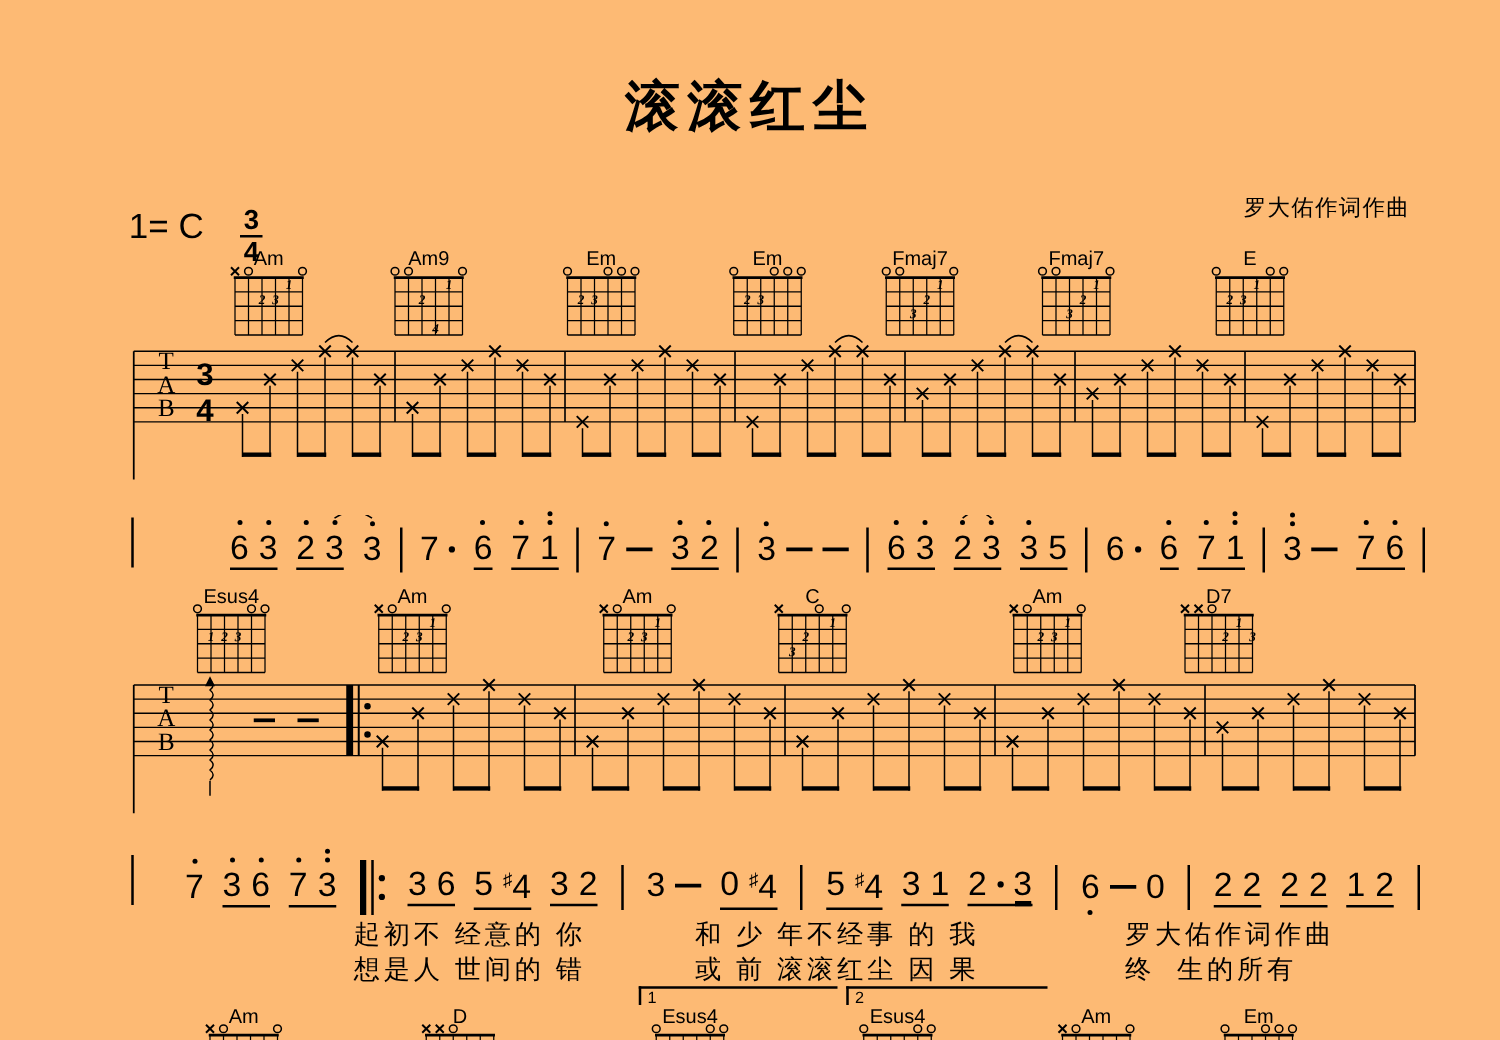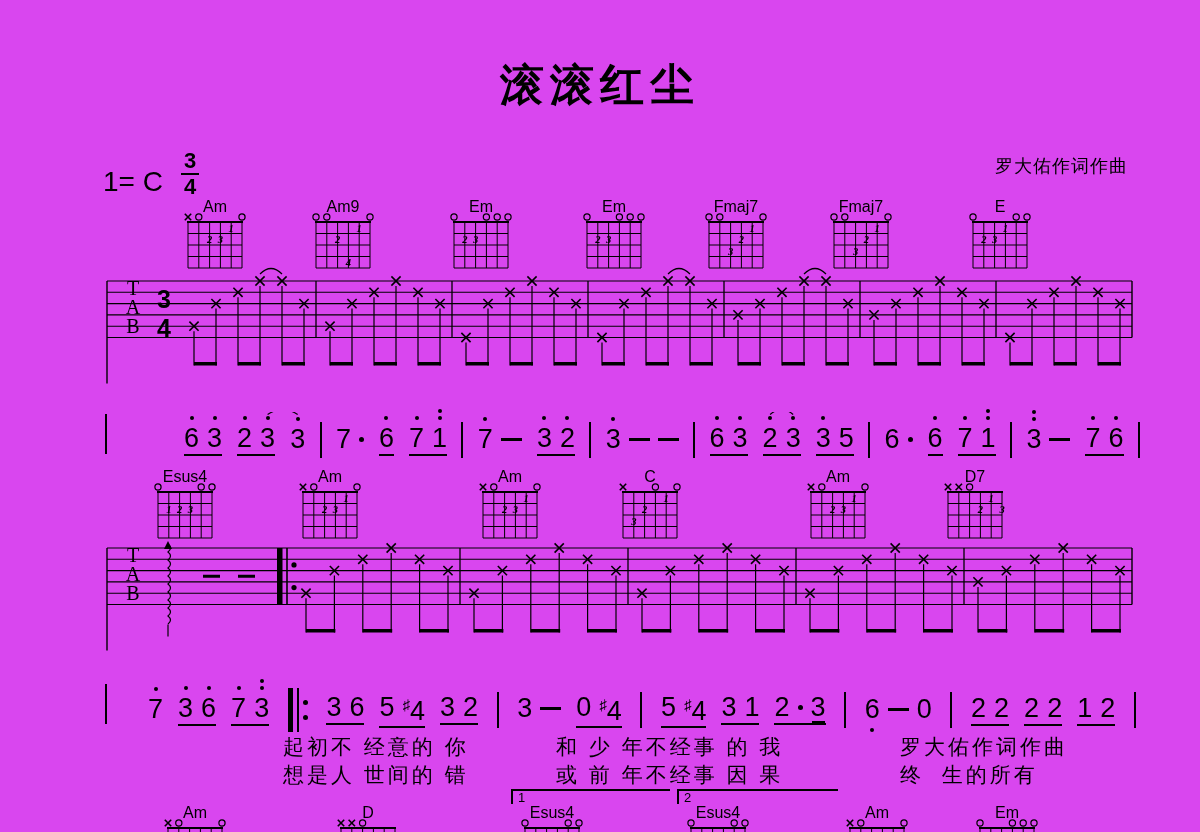--- a/index.html
+++ b/index.html
@@ -1,23 +1,23 @@
 <!DOCTYPE html>
 <html><head>
 <meta charset="utf-8">
 <style>
   html,body{margin:0;padding:0;}
   body{width:1200px;height:832px;background:#fff;overflow:hidden;
        font-family:"Liberation Sans","DejaVu Sans",sans-serif;color:#000;}
-  #sheet{position:relative;width:1200px;height:832px;background:#d946ef;}
+  #sheet{position:relative;width:1200px;height:832px;background:#fdba74;}
   .abs{position:absolute;}
   
   #title{left:0;right:0;top:56px;text-align:center;font-size:44px;font-weight:600;letter-spacing:6px;}
   #subtitle{left:0;right:0;top:114px;text-align:center;font-size:27px;font-weight:500;letter-spacing:3px;}
-  #keysig{left:103px;top:150px;font-size:28px;font-weight:500;display:flex;align-items:flex-end;gap:18px;}
+  #keysig{left:103px;top:165px;font-size:28px;font-weight:500;display:flex;align-items:flex-start;gap:29px;}
   .frac{display:inline-flex;flex-direction:column;align-items:center;font-size:22px;line-height:1;font-weight:600;}
   .frac .num{border-bottom:2px solid #000;padding:0 3px 1px;}
   .frac .den{padding-top:1px;}
   #credits{right:72px;top:152px;text-align:right;font-size:18px;line-height:28px;letter-spacing:1px;}
   
   .jp-line{position:absolute;height:56px;display:flex;align-items:center;justify-content:space-between;}
   .jp-line svg.ties{position:absolute;left:0;top:0;pointer-events:none;}
   .jp-measure{display:flex;align-items:center;gap:15px;}
   .jp-group{display:flex;align-items:center;gap:8px;padding-bottom:2px;}
   .jp-group.ul{border-bottom:2.2px solid #000;}
@@ -825,21 +825,21 @@
       </span>
       <span class="jp-bar"></span>
       <svg class="ties" width="1018" height="56"></svg>
     </div>
   <div class="abs startbar" style="left:105px;top:684px;height:40px;"></div>
 
   <div class="abs lyric" style="left:283px;top:733px;">起初不 经意的 你</div>
   <div class="abs lyric" style="left:556px;top:733px;">和 少 年不经事 的 我</div>
   <div class="abs lyric" style="left:900px;top:733px;">罗大佑作词作曲</div>
   <div class="abs lyric" style="left:283px;top:761px;">想是人 世间的 错</div>
-  <div class="abs lyric" style="left:556px;top:761px;">或 前 年不经事 因 果</div>
+  <div class="abs lyric" style="left:556px;top:761px;">或 前 滚滚红尘 因 果</div>
   <div class="abs lyric" style="left:900px;top:761px;text-align:center;">终  生的所有</div>
 
   <div class="abs volta" style="left:511px;top:789px;width:157px;">
     <span>1</span>
   </div>
   <div class="abs volta" style="left:677px;top:789px;width:159px;">
     <span>2</span>
   </div>
 
   <svg class="abs" id="chordrow3" style="left:0;top:794px;" width="1200" height="38">

